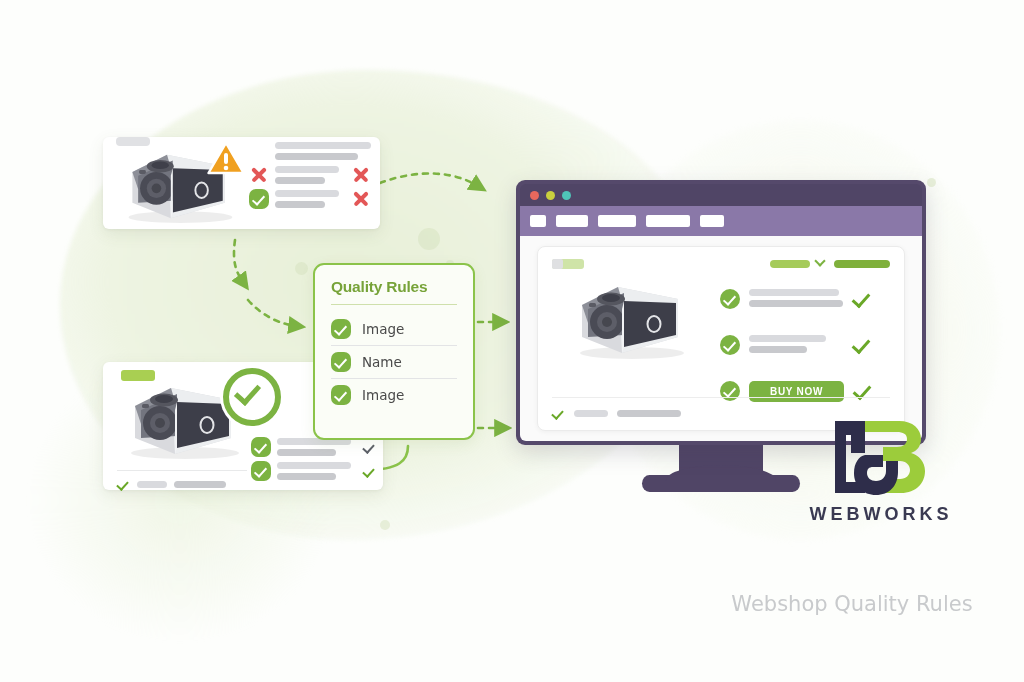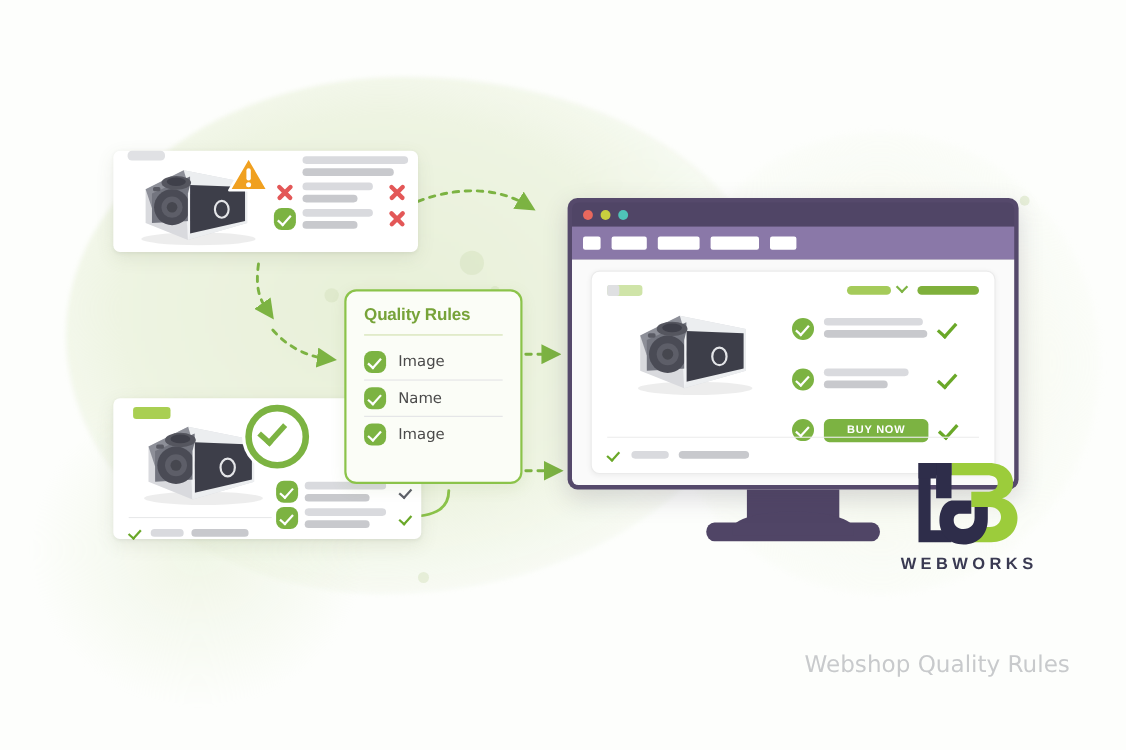--- a/index.html
+++ b/index.html
@@ -304,21 +304,21 @@
 
   
   #logo { position: absolute; left: 756px; top: 415px; width: 250px; height: 160px; text-align: center; }
   #logo-mark { width: 120px; height: 88px; margin: 0 auto; display: block; }
   #logo-name {
     font-size: 28px; font-weight: bold; color: #2e2d4a;
     letter-spacing: 1.5px; margin-top: 4px;
     font-family: "Liberation Sans", sans-serif;
   }
   #logo-sub {
-    font-size: 15px; color: #3a3a52; letter-spacing: 4px;
+    font-size: 18px; color: #3a3a52; letter-spacing: 4px;
     margin-top: 1px; font-weight: bold;
     font-family: "Liberation Sans", sans-serif;
   }
   #tagline {
     position: absolute; left: 652px; top: 592px; width: 400px;
     text-align: center;
     font-size: 21px;
     color: #c8cacc;
     font-family: "DejaVu Sans", sans-serif;
   }

